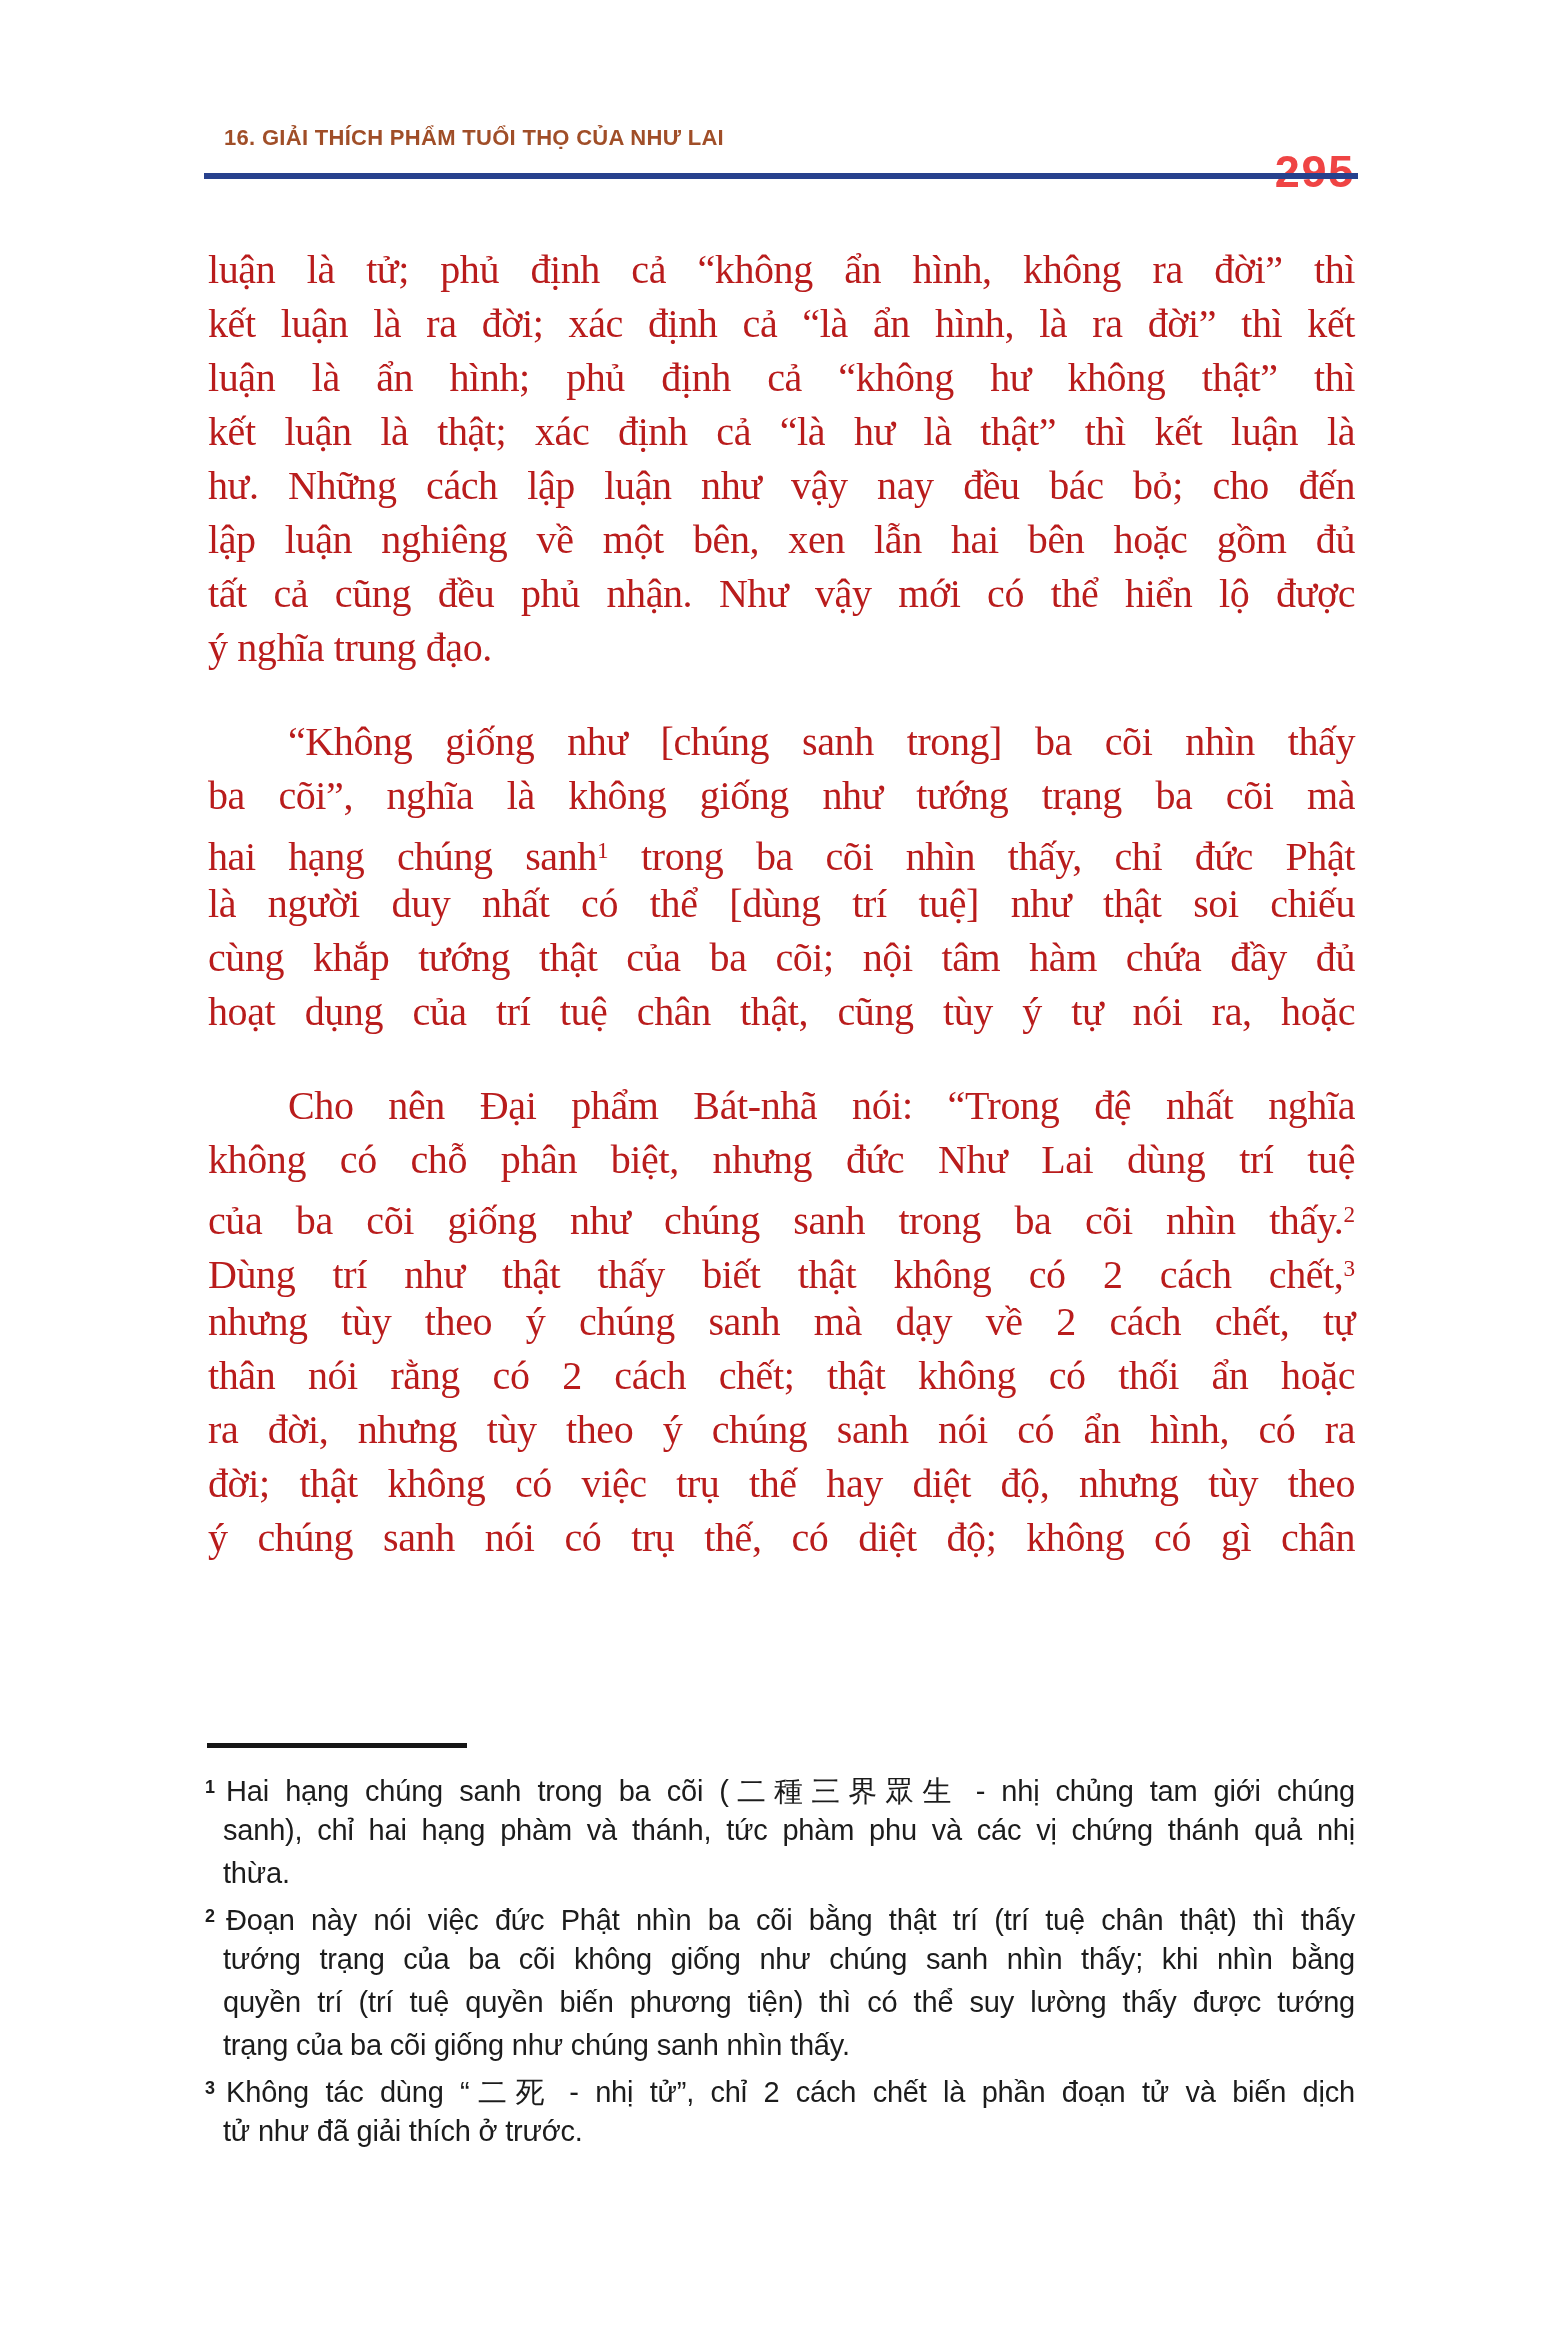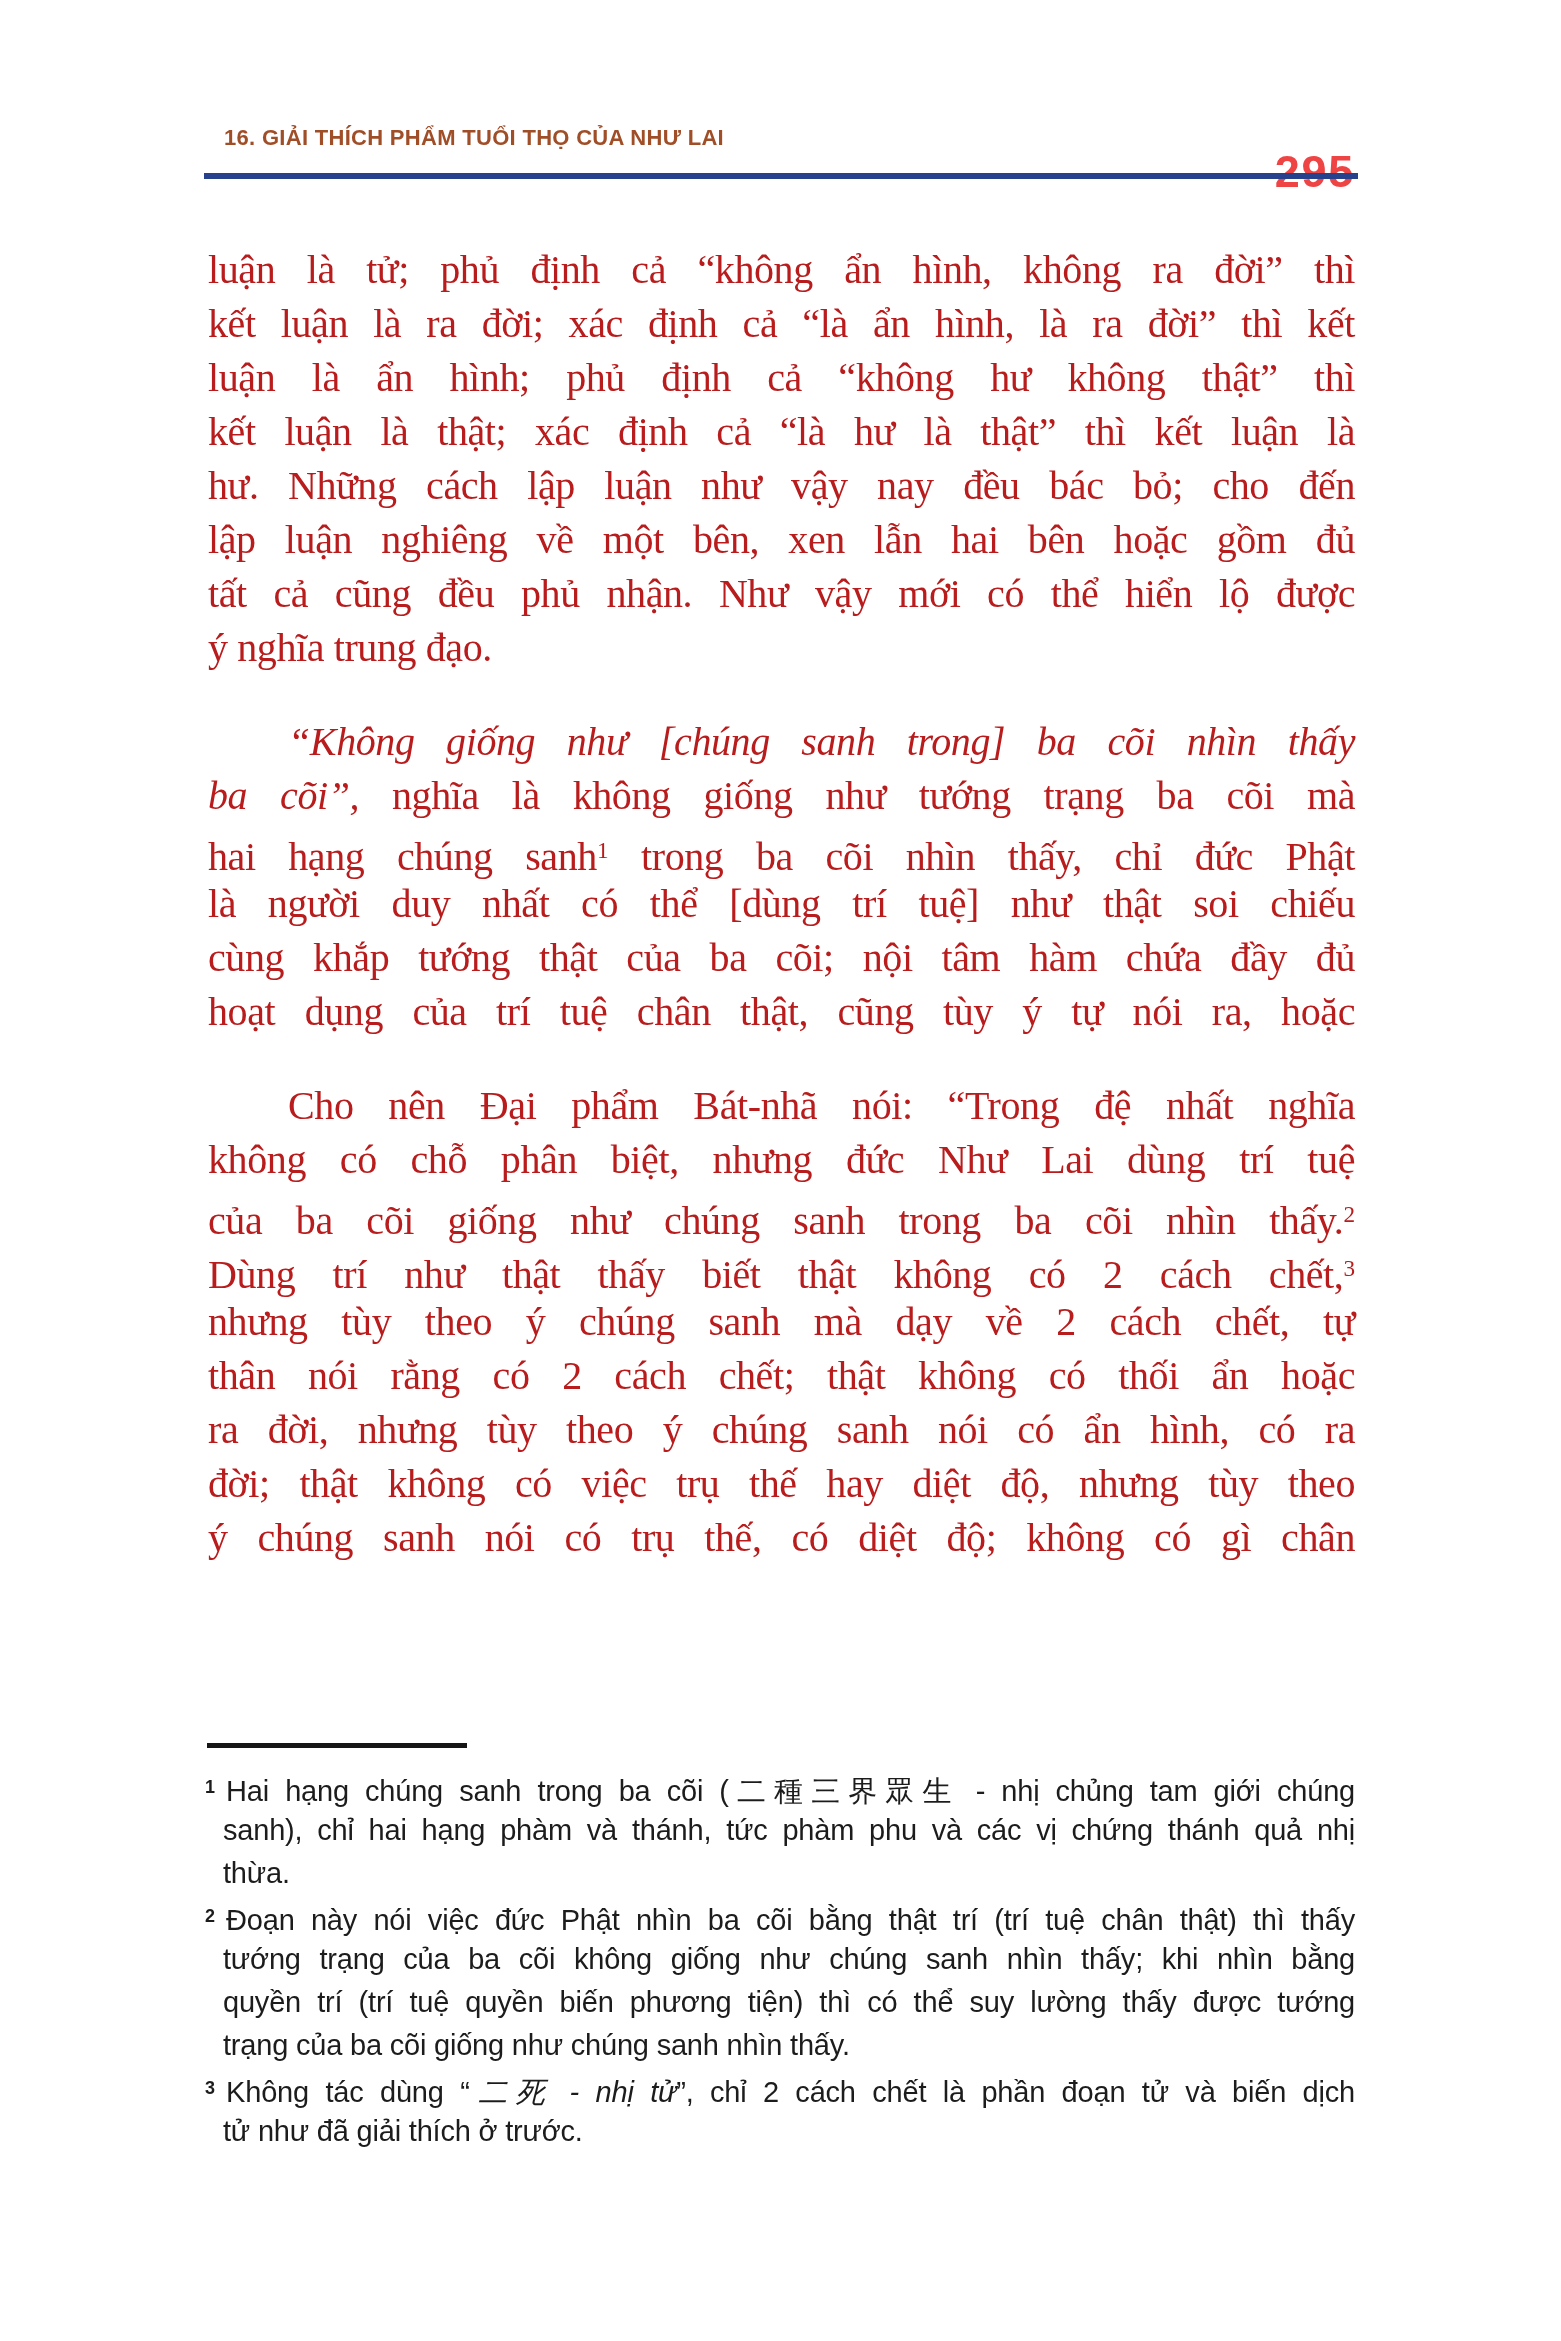--- a/index.html
+++ b/index.html
@@ -27,21 +27,21 @@
     position:absolute;left:208px;top:243px;width:1147px;
     font-size:40px;line-height:54px;letter-spacing:-0.4px;color:#b91c1c;
   }
   .para.gap{margin-top:40px;}
   .line{
     text-align:justify;text-align-last:justify;
     height:54px;overflow:visible;
   }
   .line.indent{text-indent:80px;}
   .line.no-just{text-align-last:left;}
-  .it{font-style:italic;margin-top:27px;}
+  .it{margin-top:27px;}
   .sup{font-size:0.58em;vertical-align:0.52em;letter-spacing:0;}
   .fn-sep{
     position:absolute;left:207px;top:1743px;width:260px;height:5.2px;background:#161616;
   }
   .footnotes{
     position:absolute;left:205px;top:1766px;width:1150px;
     font-family:"Liberation Sans",sans-serif;
     font-size:29px;line-height:43px;letter-spacing:-0.2px;color:#1c1c1c;
   }
   .fn-line{padding-left:18px;text-align:justify;text-align-last:justify;height:43px;}

